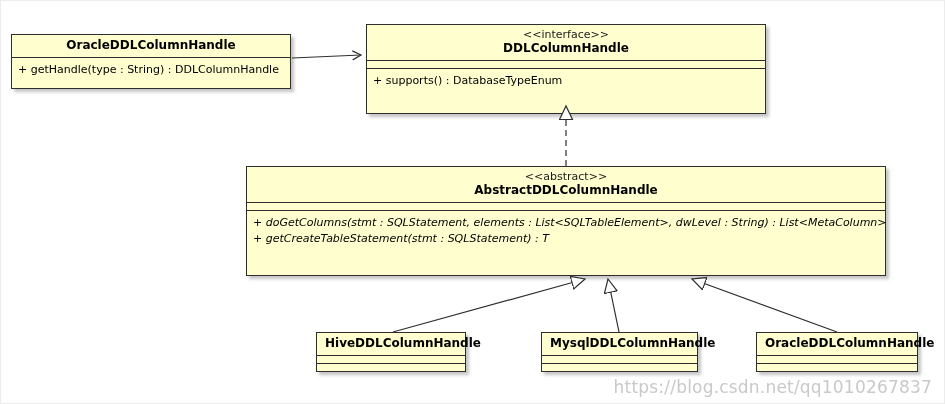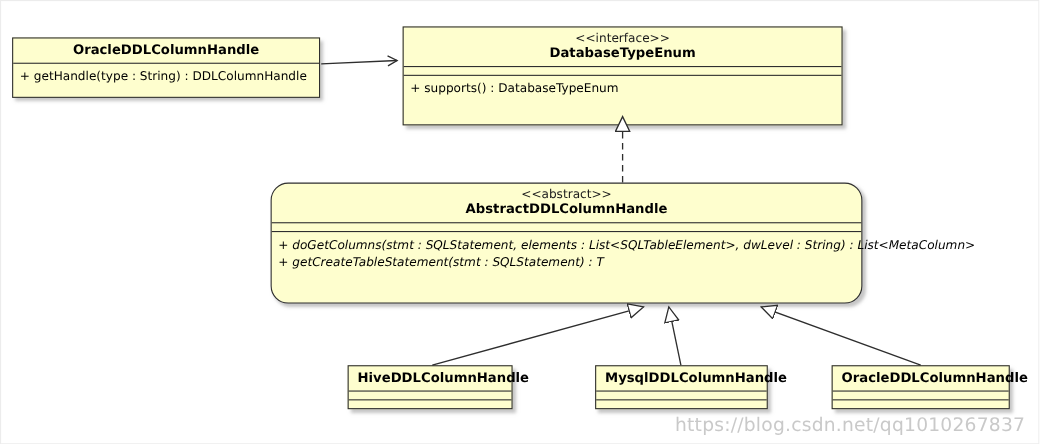--- a/index.html
+++ b/index.html
@@ -92,31 +92,31 @@
     </div>
     <div class="uml-sep"></div>
     <div class="uml-members">
       <div>+ getHandle(type : String) : DDLColumnHandle</div>
     </div>
   </div>
 
   <div class="uml-class" style="left:365px; top:23px; width:400px; height:90px;">
     <div class="uml-title">
       <div class="uml-stereotype">&lt;&lt;interface&gt;&gt;</div>
-      <div class="uml-name">DatabaseTypeEnum</div>
+      <div class="uml-name">DDLColumnHandle</div>
     </div>
     <div class="uml-sep"></div>
     <div class="uml-empty"></div>
     <div class="uml-sep"></div>
     <div class="uml-members">
       <div>+ supports() : DatabaseTypeEnum</div>
     </div>
   </div>
 
-  <div class="uml-class" style="left:245px; top:165px; width:538px; height:110px;border-radius:16px;">
+  <div class="uml-class" style="left:245px; top:165px; width:640px; height:110px;">
     <div class="uml-title">
       <div class="uml-stereotype">&lt;&lt;abstract&gt;&gt;</div>
       <div class="uml-name">AbstractDDLColumnHandle</div>
     </div>
     <div class="uml-sep"></div>
     <div class="uml-empty"></div>
     <div class="uml-sep"></div>
     <div class="uml-members italic-members">
       <div>+ doGetColumns(stmt : SQLStatement, elements : List&lt;SQLTableElement&gt;, dwLevel : String) : List&lt;MetaColumn&gt;</div>
       <div>+ getCreateTableStatement(stmt : SQLStatement) : T</div>

